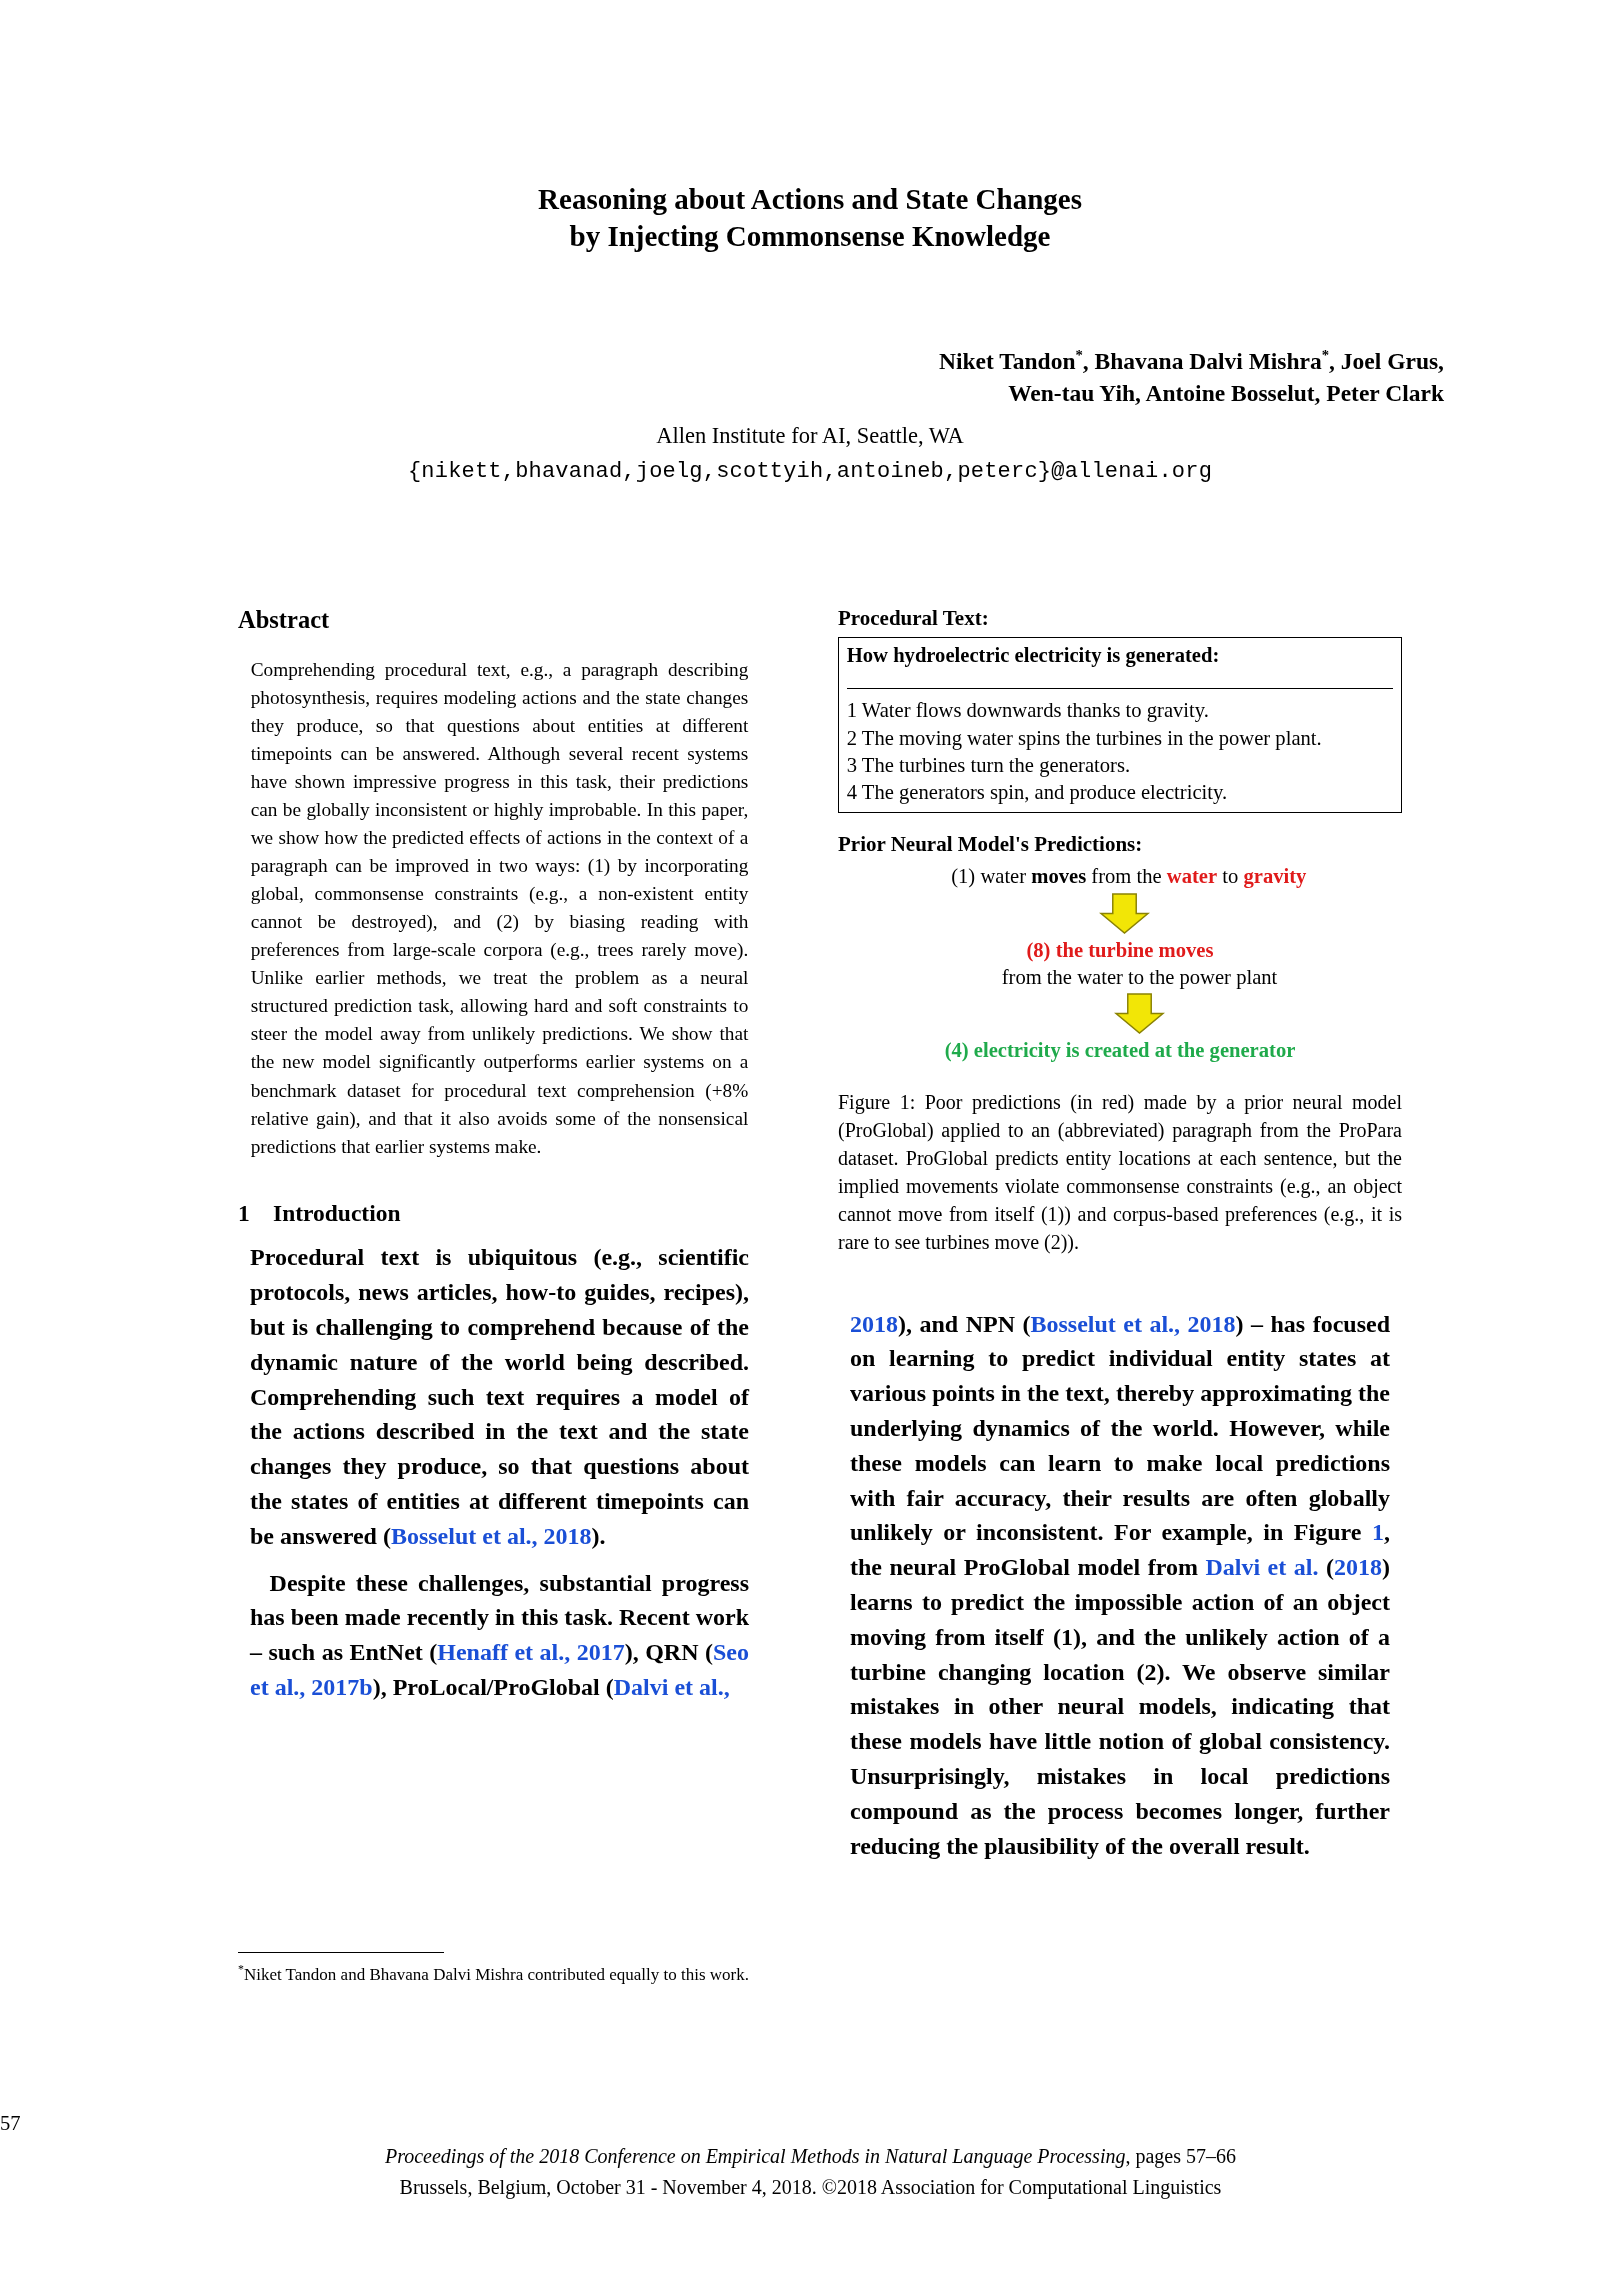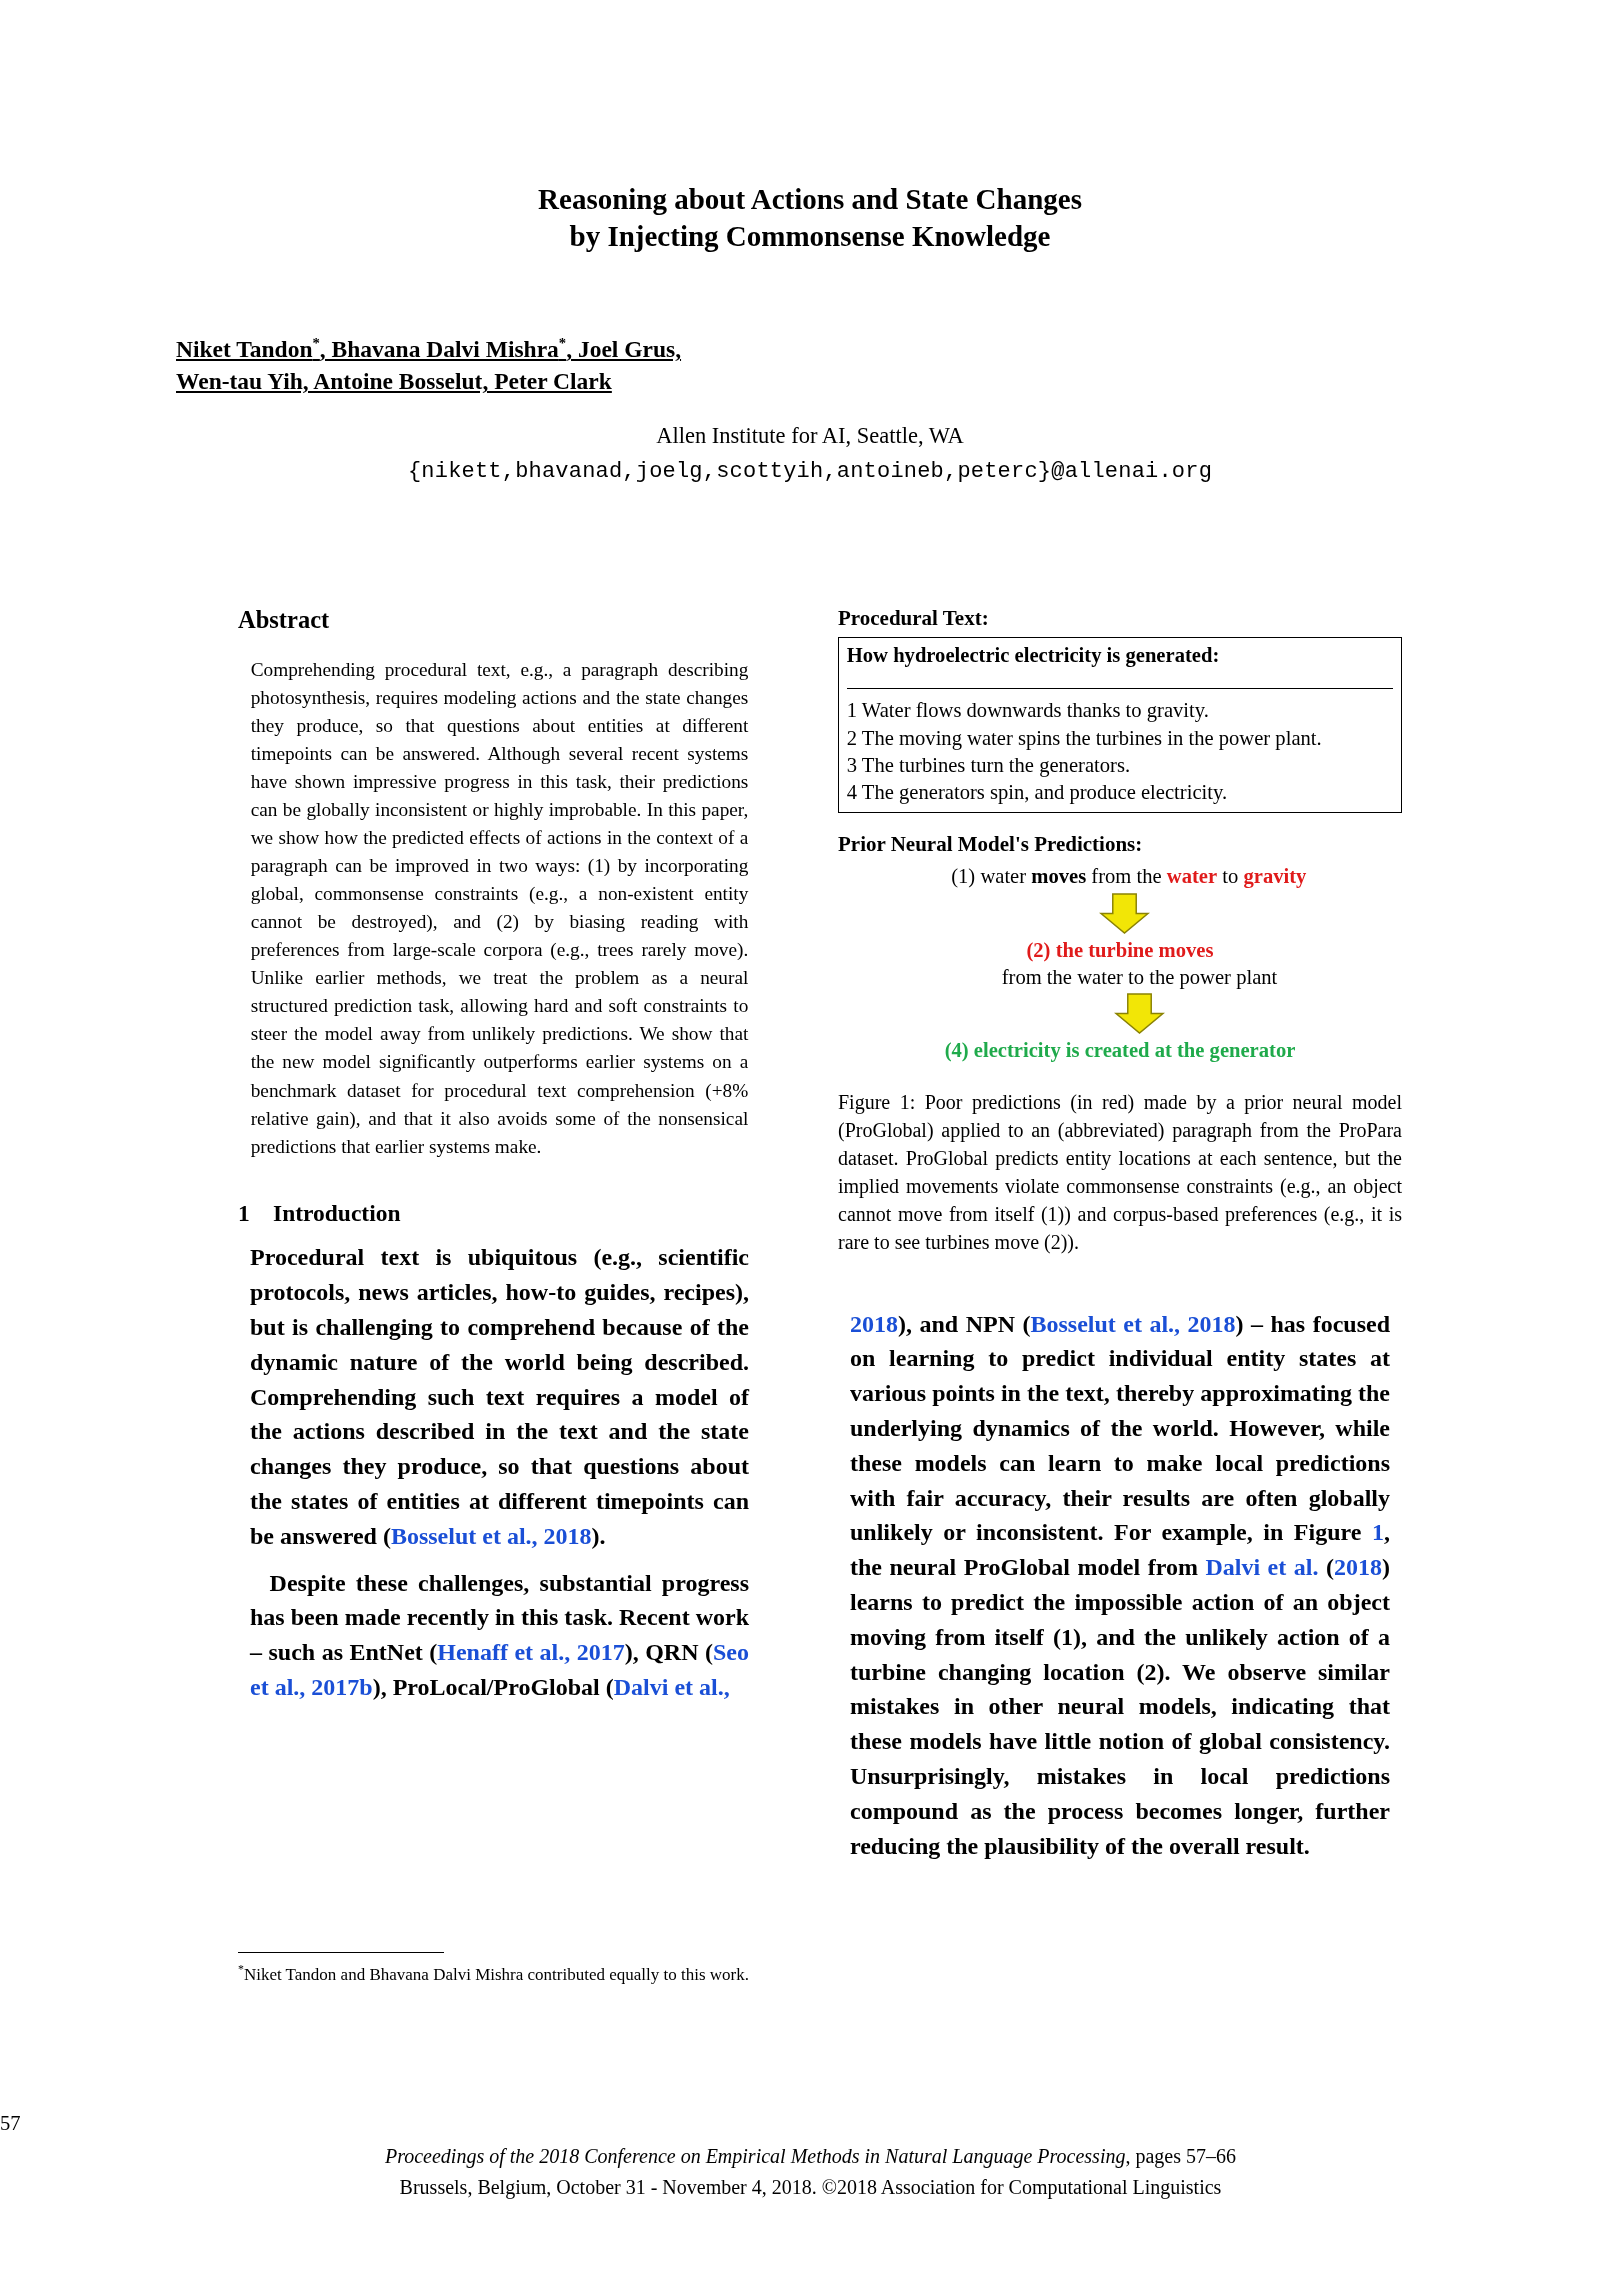--- a/index.html
+++ b/index.html
@@ -28,27 +28,26 @@
     top: 181px;
     width: 1268px;
     text-align: center;
     font-size: 29px;
     font-weight: bold;
     line-height: 1.28;
   }
   .authors {
     position: absolute;
     left: 176px;
-    top: 333px;
-    width: 1268px;
-    text-align: left;
+    top: 345px;
+    width: 1268px;
+    text-align: right;
     font-size: 23.5px;
     font-weight: bold;
     line-height: 1.38;
-    text-decoration: underline;
   }
   .authors sup {
     font-size: 14.7px;
     font-weight: bold;
     vertical-align: super;
   }
   .affil {
     position: absolute;
     left: 176px;
     top: 423px;
@@ -251,21 +250,21 @@
     <div class="pred-head">Prior Neural Model's Predictions:</div>
 
     <div class="pred-line l1"><span>(1) water </span><span class="bold">moves</span><span> from the </span><span class="red">water</span><span> to </span><span class="red">gravity</span></div>
 
     <div class="arrow-wrap">
       <svg width="53" height="43" viewBox="0 0 54 44" xmlns="http://www.w3.org/2000/svg">
         <polygon points="15,2 39,2 39,22 51,22 27,42 3,22 15,22" fill="#f2e606" stroke="#8a8205" stroke-width="1.5"></polygon>
       </svg>
     </div>
 
-    <div class="pred-line"><span class="red">(2) the turbine moves</span></div>
+    <div class="pred-line"><span class="red">(8) the turbine moves</span></div>
     <div class="pred-line l3">from the water to the power plant</div>
 
     <div class="arrow-wrap a2">
       <svg width="53" height="43" viewBox="0 0 54 44" xmlns="http://www.w3.org/2000/svg">
         <polygon points="15,2 39,2 39,22 51,22 27,42 3,22 15,22" fill="#f2e606" stroke="#8a8205" stroke-width="1.5"></polygon>
       </svg>
     </div>
 
     <div class="pred-line"><span class="green">(4) electricity is created at the generator</span></div>
 

